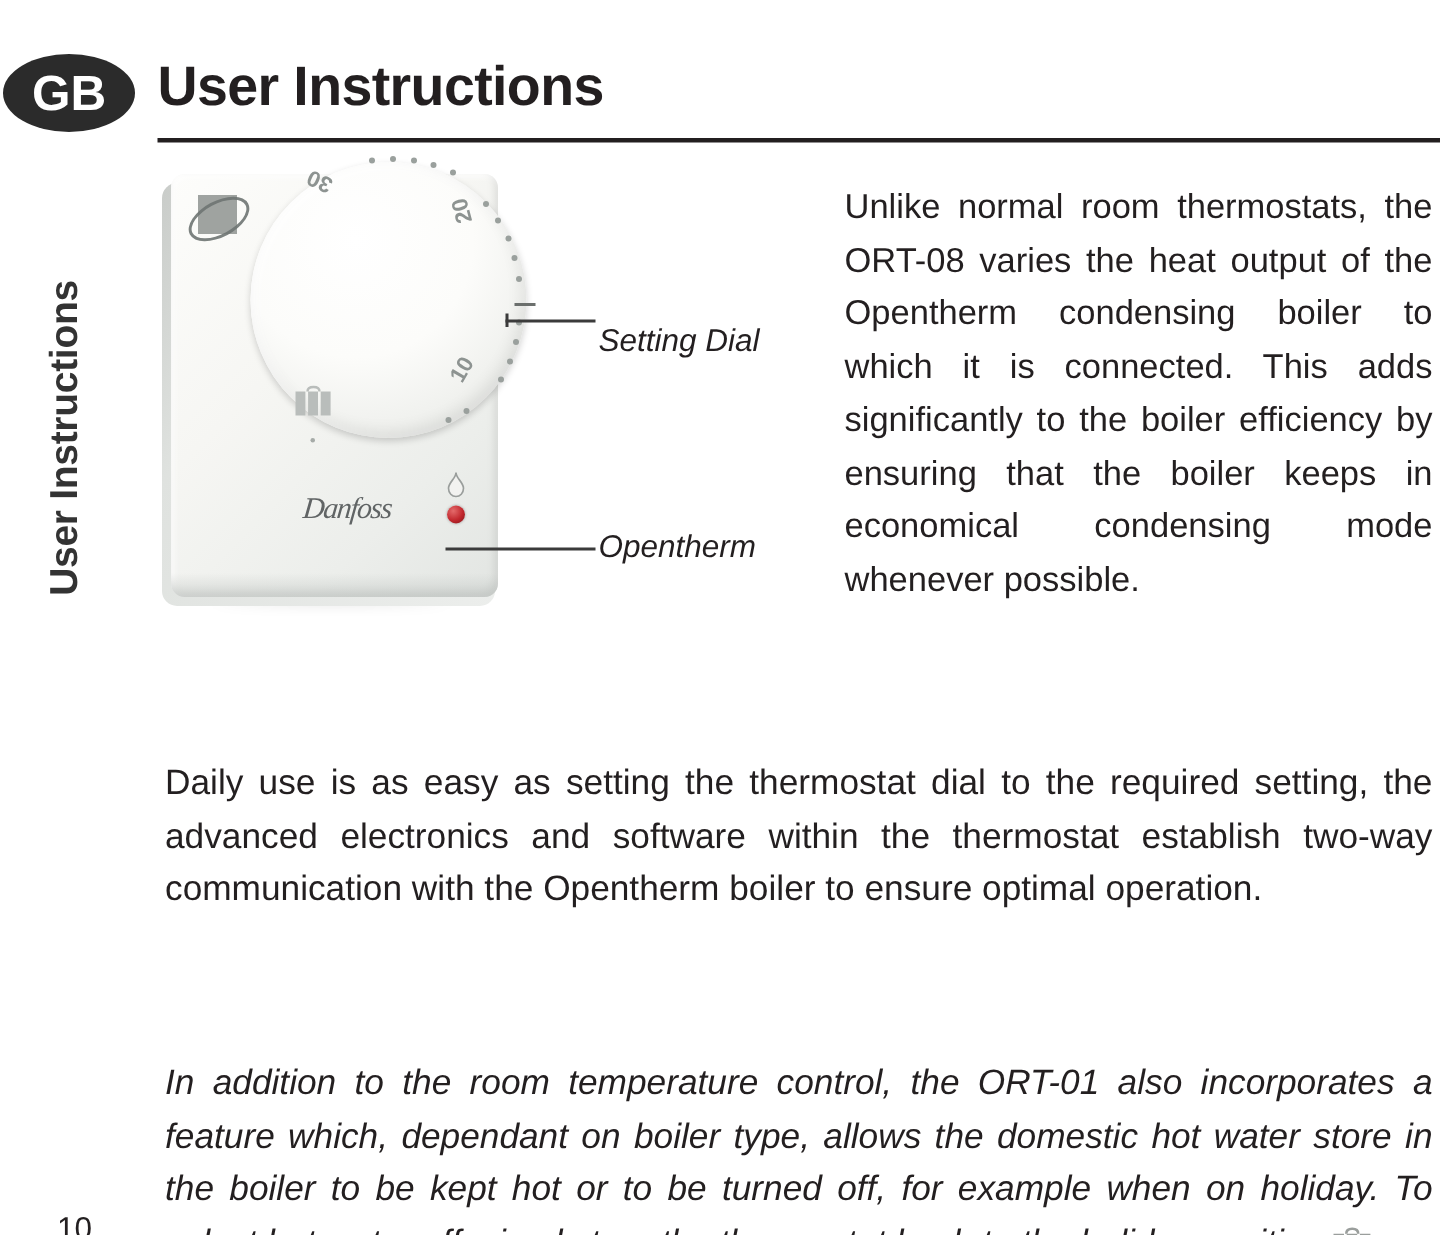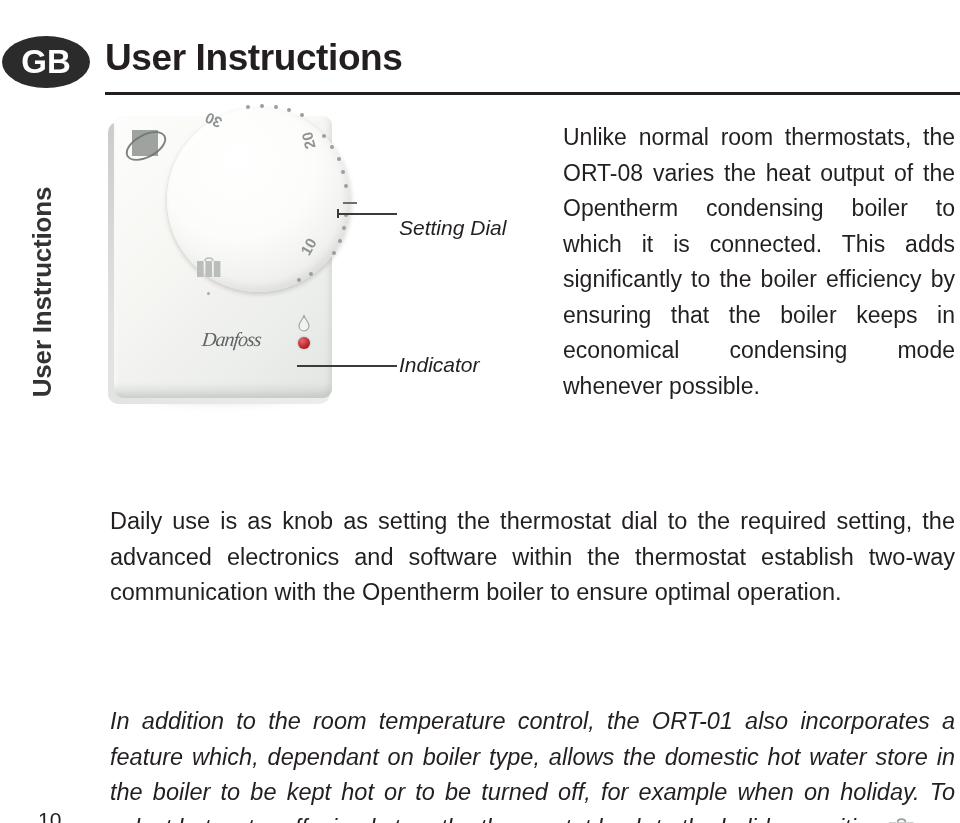--- a/index.html
+++ b/index.html
@@ -378,25 +378,25 @@
 
       <div class="led"></div>
     </div>
   </div>
 
   <div class="callout-cap" style="left:337px; top:177px;"></div>
   <div class="callout-line" style="left:337px; top:181px; width:60px;"></div>
   <div class="callout-label" style="left:399px; top:184px;">Setting Dial</div>
 
   <div class="callout-line" style="left:297px; top:333px; width:100px;"></div>
-  <div class="callout-label" style="left:399px; top:321px;">Indicator</div>
+  <div class="callout-label" style="left:399px; top:321px;">Opentherm</div>
 
   <div class="col-right">Unlike normal room thermostats, the ORT-08 varies the heat output of the Opentherm condensing boiler to which it is connected. This adds significantly to the boiler efficiency by ensuring that the boiler keeps in economical condensing mode whenever possible.</div>
 
-  <div class="para-wide p2">Daily use is as knob as setting the thermostat dial to the required setting, the advanced electronics and software within the thermostat establish two-way communication with the Opentherm boiler to ensure optimal operation.</div>
+  <div class="para-wide p2">Daily use is as easy as setting the thermostat dial to the required setting, the advanced electronics and software within the thermostat establish two-way communication with the Opentherm boiler to ensure optimal operation.</div>
 
   <div class="para-wide p3"><span>In addition to the room temperature control, the ORT-01 also incorporates a feature which, dependant on boiler type, allows the domestic hot water store in the boiler to be kept hot or to be turned off, for example when on holiday. To select hot water off, simply turn the thermostat knob to the holiday position</span><span class="inline-suitcase"><svg viewBox="0 0 27 23" width="27" height="23" aria-hidden="true">
           <path d="M9.5 5.5 q0 -3.4 4 -3.4 q4 0 4 3.4" fill="none" stroke="#9a9e9c" stroke-width="1.7"></path>
           <rect x="1" y="5.5" width="7" height="17" fill="#9a9e9c"></rect>
           <rect x="9.8" y="5.5" width="7" height="17" fill="#9a9e9c"></rect>
           <rect x="18.6" y="5.5" width="7" height="17" fill="#9a9e9c"></rect>
         </svg></span><span>.</span></div>
 
   <div class="page-number">10</div>
 

